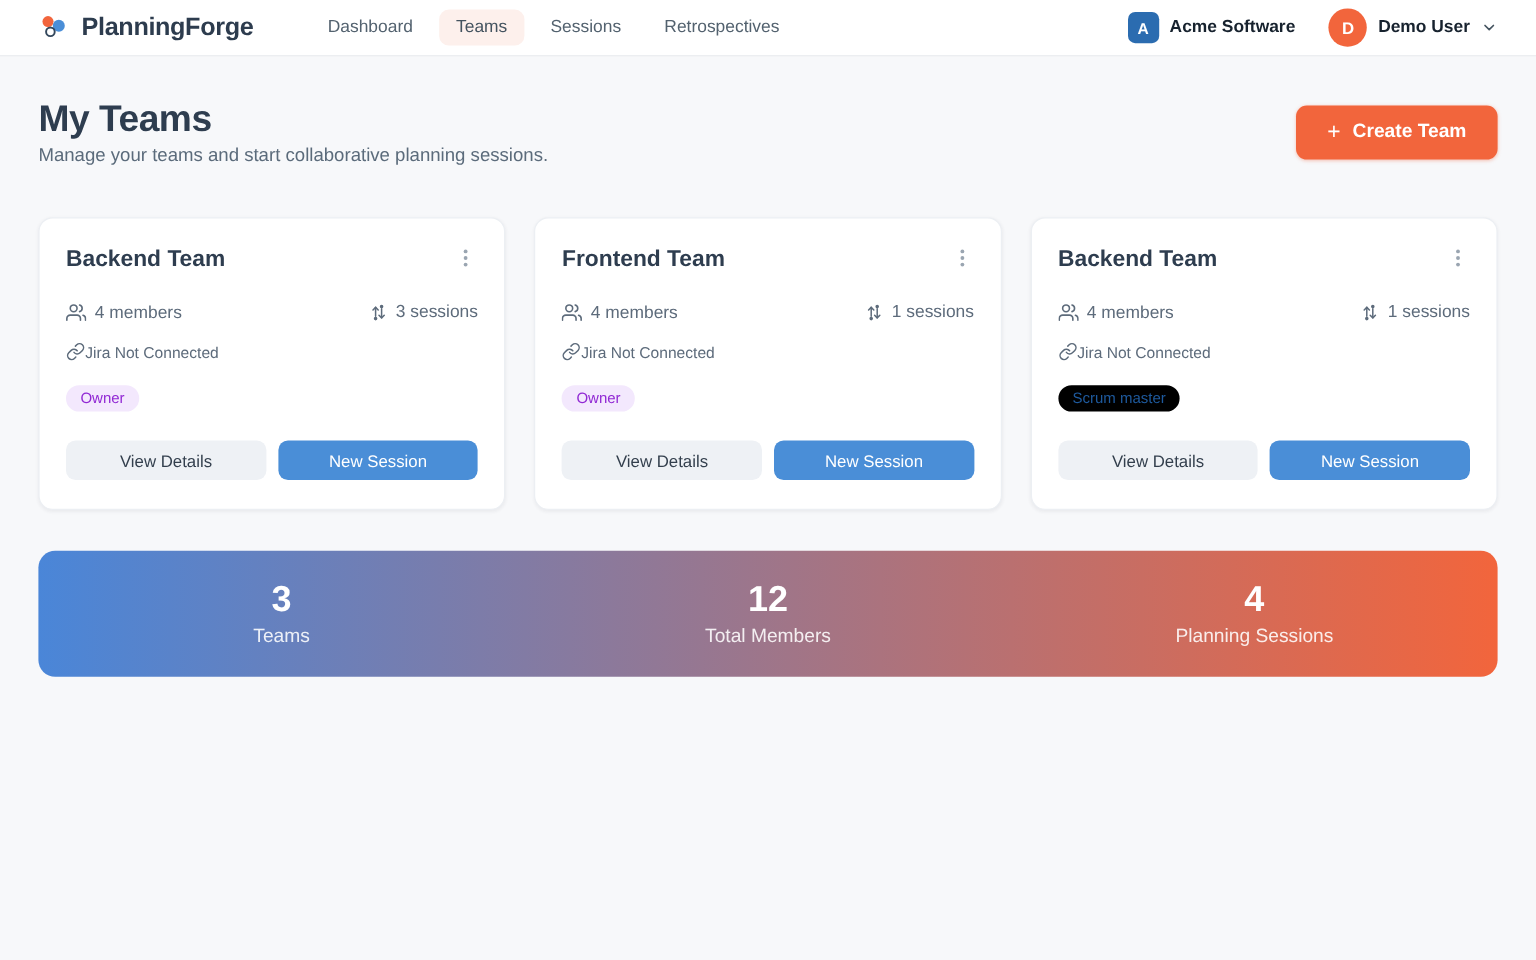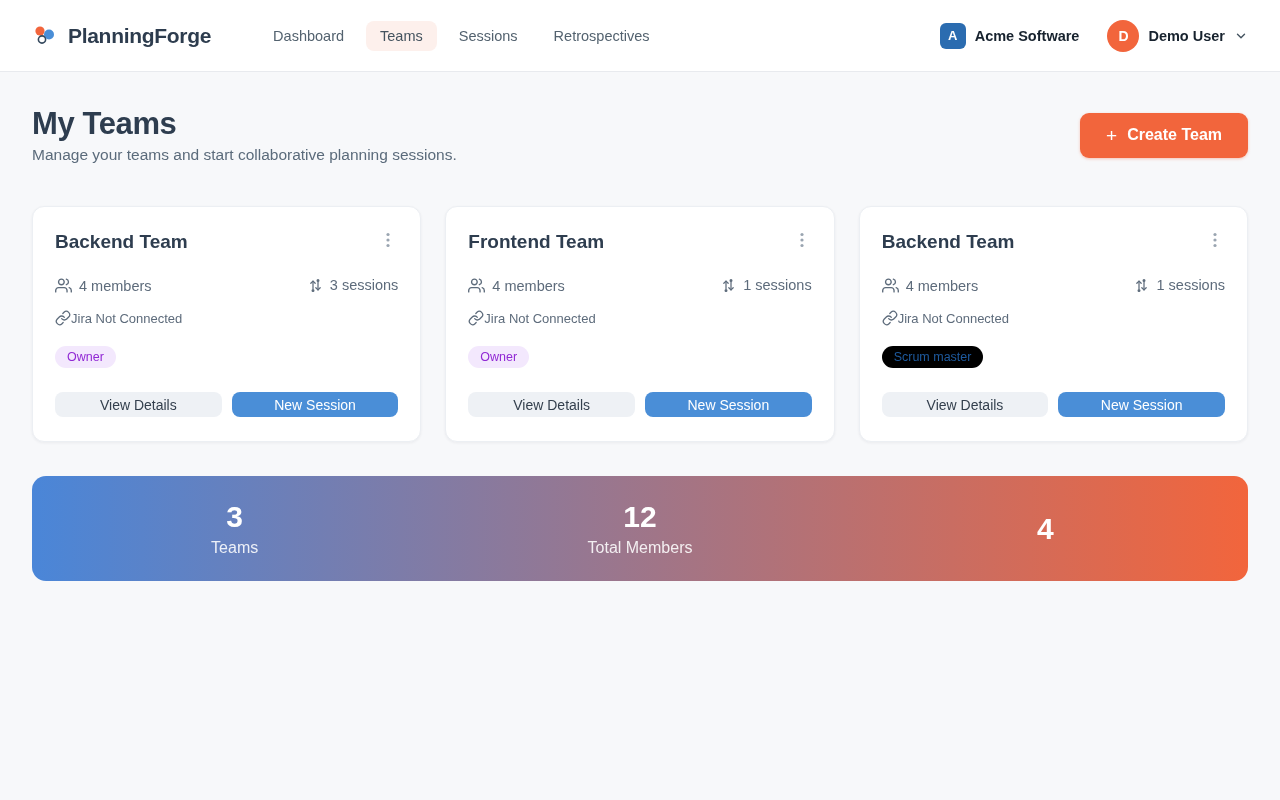--- a/index.html
+++ b/index.html
@@ -5,21 +5,21 @@
   * { margin: 0; padding: 0; box-sizing: border-box; }
   html, body { width: 1280px; height: 800px; overflow: hidden; }
   body {
     font-family: "Liberation Sans", sans-serif;
     background: #f7f8fa;
     color: #2e3d4f;
   }
 
   
   .header {
-    height: 72px;
+    height: 47px;
     background: #ffffff;
     border-bottom: 1px solid #e8eaee;
     display: flex;
     align-items: center;
     padding: 0 32px;
   }
   .brand { display: flex; align-items: center; gap: 10px; cursor: pointer; }
   .brand-name {
     font-size: 21px;
     font-weight: 700;
@@ -111,21 +111,21 @@
   .badge {
     display: inline-block;
     font-size: 12.5px;
     padding: 4px 12px;
     border-radius: 999px;
   }
   .badge-owner { background: #f3e8fd; color: #9128d4; }
   .badge-scrum { background: #000000; color: #1e5a9e; }
   .card-actions { display: flex; gap: 10px; margin-top: 24px; }
   .btn { 
-    flex: 1; height: 25px;
+    flex: 1; height: 33px;
     border: none; border-radius: 8px;
     font-size: 14px; font-weight: 500;
     font-family: inherit;
     cursor: pointer;
   }
   .btn-secondary { background: #eef1f5; color: #333f4d; }
   .btn-primary { background: #4a8ed7; color: #ffffff; }
 
   
   .stats {
@@ -367,16 +367,17 @@
     <div class="stat">
       <div class="stat-value">3</div>
       <div class="stat-label">Teams</div>
     </div>
     <div class="stat">
       <div class="stat-value">12</div>
       <div class="stat-label">Total Members</div>
     </div>
     <div class="stat">
       <div class="stat-value">4</div>
+      <div class="stat-label">Planning Sessions</div>
     </div>
   </div>
 
 </div>
 
 </body></html>

